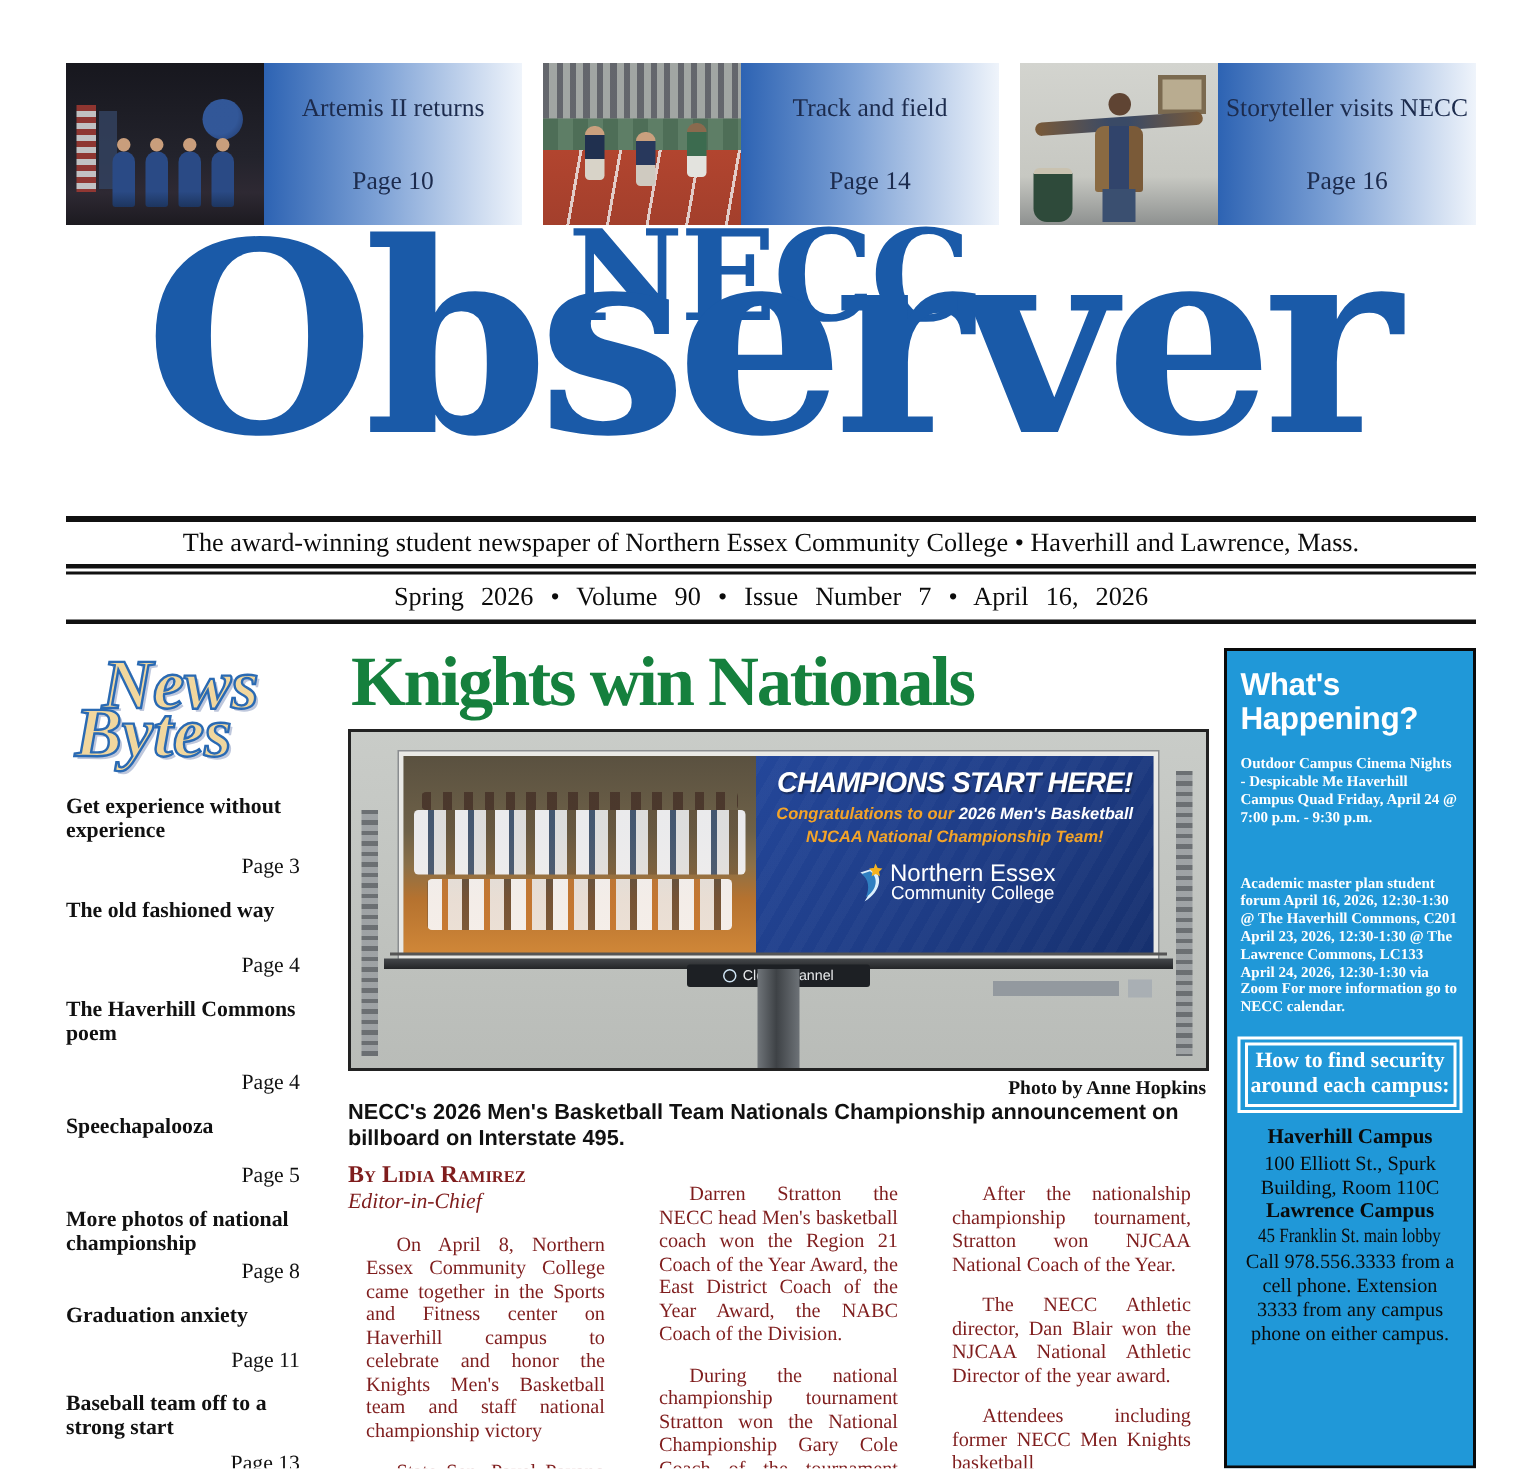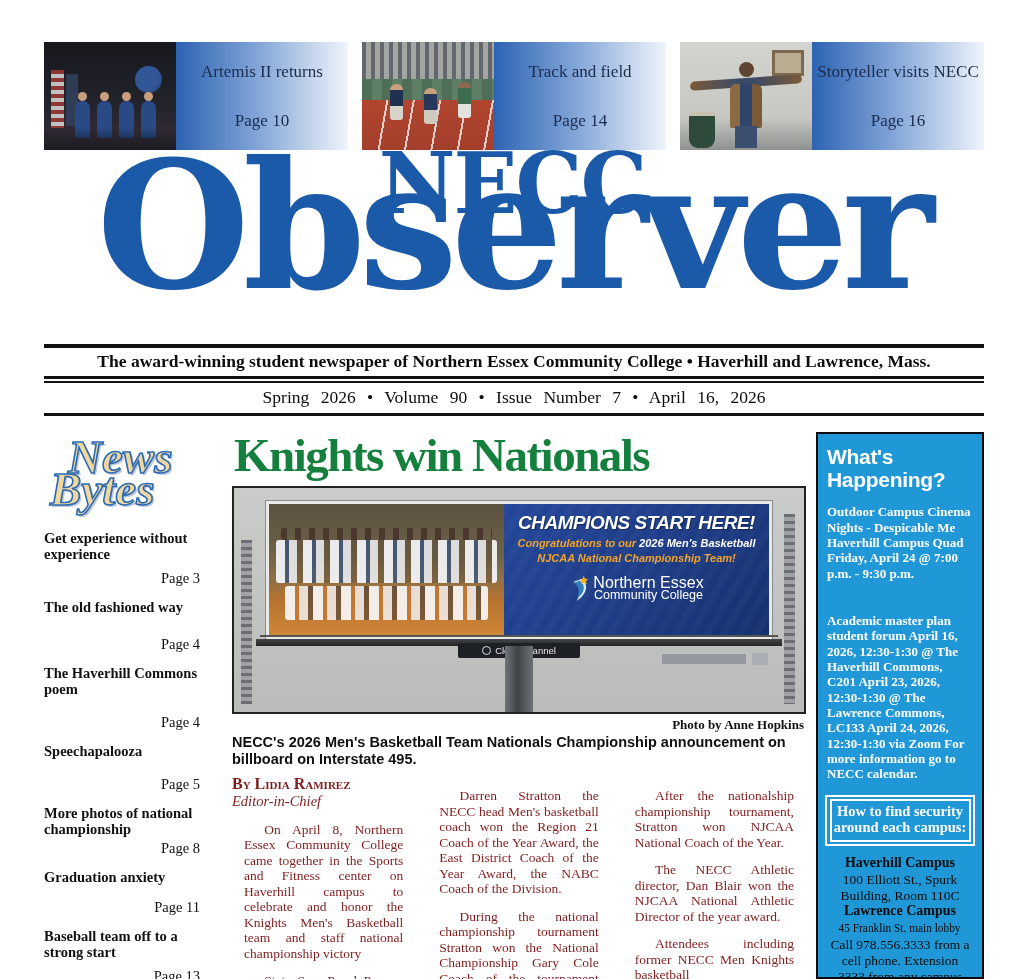--- a/index.html
+++ b/index.html
@@ -52,21 +52,21 @@
   .story-drum{position:absolute;left:9px;bottom:2px;width:26px;height:32px;border-radius:4px 4px 9px 9px;
               background:#2e4a3a;border-top:4px solid #c9c2b0;}
 
   
   .masthead{position:absolute;left:0;right:0;top:148px;height:192px;text-align:center;color:#1a5aa8;
             font-family:"DejaVu Serif",serif;font-weight:bold;}
   .necc{font-size:84px;line-height:.85;letter-spacing:-2px;}
   .observer{font-size:176px;line-height:.82;letter-spacing:-7px;margin-top:-64px;}
 
   .tagline{position:absolute;left:44px;right:40px;top:344px;border-top:4px solid #111;border-bottom:3px solid #111;
-           text-align:center;font-size:17.5px;padding:3px 0 4px;color:#0c0c0c;font-weight:bold;}
+           text-align:center;font-size:17.5px;padding:3px 0 4px;color:#0c0c0c;}
   .dateline{position:absolute;left:44px;right:40px;top:381px;border-top:2.5px solid #111;border-bottom:3.5px solid #111;
            text-align:center;font-size:17.5px;padding:4px 0 5px;word-spacing:7px;color:#0c0c0c;}
 
   
   .content{position:absolute;left:44px;right:40px;top:432px;height:547px;display:flex;gap:10px;}
 
   
   .news-bytes{width:178px;flex:none;}
   .nb-logo{margin:2px 0 18px 0;font-style:italic;font-weight:bold;line-height:1;width:fit-content;
            color:#f1d79e;-webkit-text-stroke:1.6px #2a6ab3;text-shadow:2px 2px 0 rgba(40,70,140,.3);}
@@ -126,21 +126,21 @@
   .col{flex:1;min-width:0;}
   .byline{font-weight:bold;font-variant:small-caps;font-size:16px;line-height:1.05;}
   .byrole{font-style:italic;font-size:14.5px;margin-bottom:3px;}
   p.body{margin:12px;text-indent:1.5em;}
   .continued{font-style:italic;text-align:right;margin-top:10px;font-size:14.5px;padding-right:4px;}
 
   
   .happening{width:168px;flex:none;box-sizing:border-box;height:547px;border:2.5px solid #0a0a0a;
              background:#2098d8;color:#fff;padding:12px 9px 8px;font-weight:bold;overflow:hidden;}
   .wh-title{font-family:"Liberation Sans",sans-serif;font-size:21px;line-height:1.08;letter-spacing:-.3px;margin-bottom:13px;}
-  .wh-event{font-size:13px;line-height:1.18;}
+  .wh-event{font-size:10px;line-height:1.18;}
   .wh-gap1{margin-bottom:32px;}
   .wh-gap2{margin-bottom:13px;}
   .sec-box{border:2px solid #fff;padding:2.5px;margin:0 -2px 9px;}
   .sec-inner{border:2px solid #fff;text-align:center;font-size:14.5px;line-height:1.12;padding:2px 1px 4px;}
   .campus{color:#0a0a0a;text-align:center;line-height:1.18;}
   .campus-name{font-size:14px;font-weight:bold;}
   .campus-addr{font-size:13.5px;font-weight:normal;}
   .condensed{display:inline-block;transform:scaleX(.84);transform-origin:center;white-space:nowrap;}
   .note{color:#0a0a0a;text-align:center;font-size:13.5px;font-weight:normal;line-height:1.18;margin-top:1px;}
 </style>

